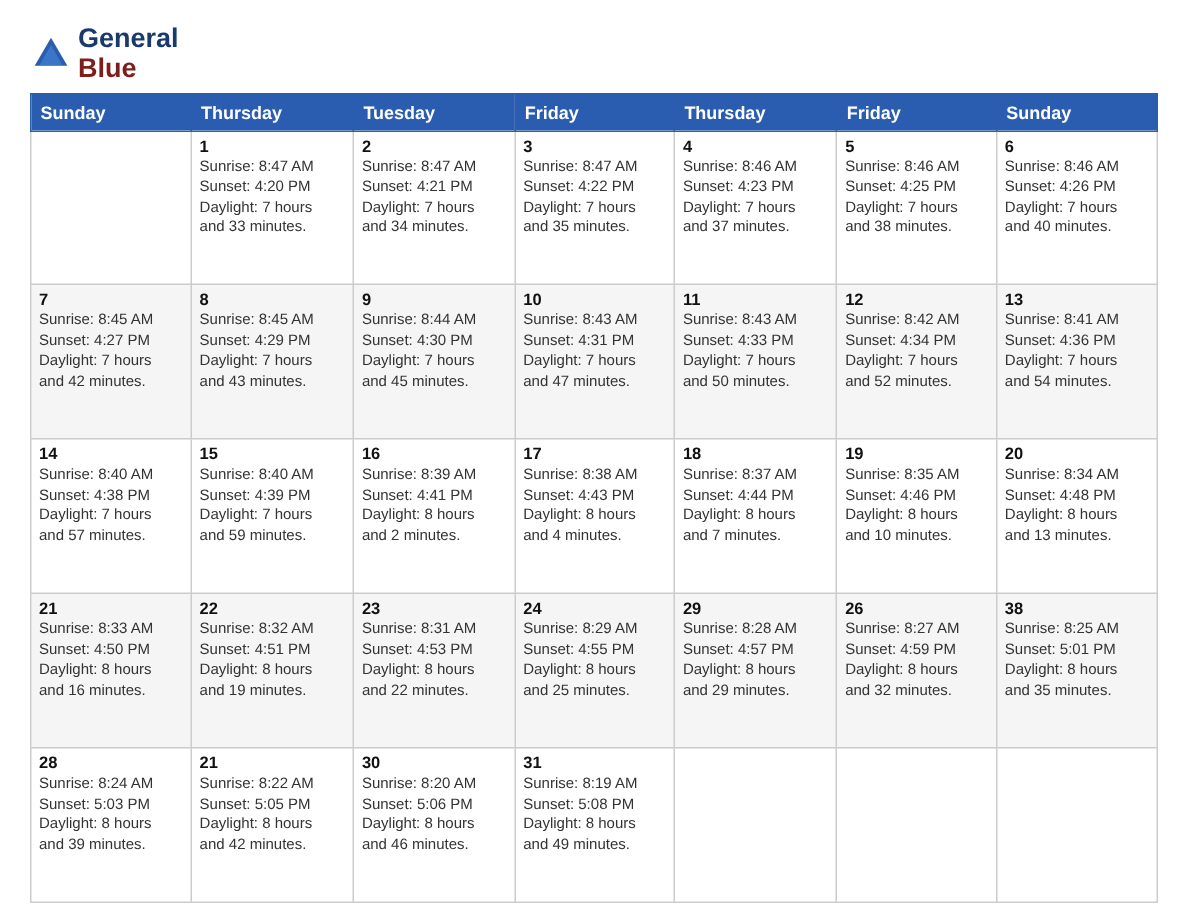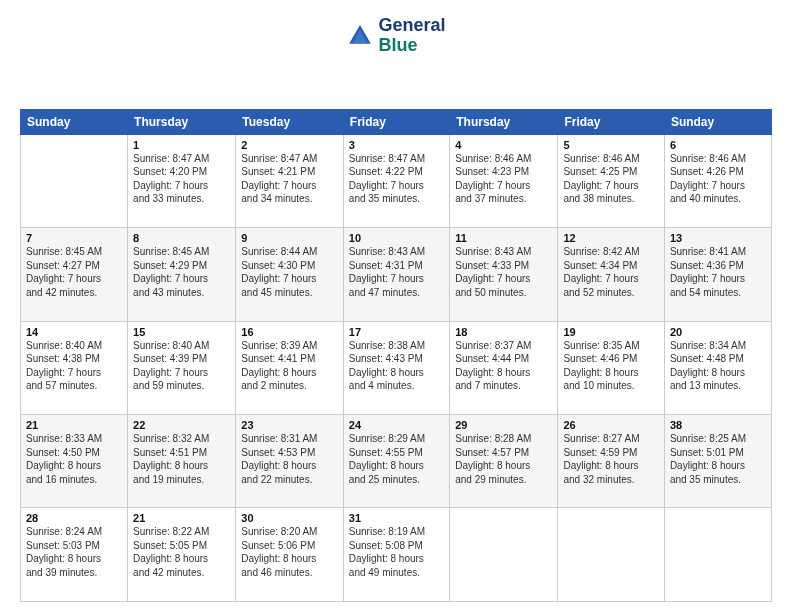--- a/index.html
+++ b/index.html
@@ -12,37 +12,37 @@
     }
     .page {
       width: 792px;
       height: 612px;
       padding: 16px 20px 10px 20px;
       display: flex;
       flex-direction: column;
     }
     .header {
       display: flex;
-      justify-content: center;
+      justify-content: flex-start;
       align-items: flex-start;
-      margin-bottom: 22px;
+      margin-bottom: 6px;
     }
     .logo {
       display: flex;
       align-items: center;
       gap: 4px;
     }
     .logo-text {
       font-size: 18px;
       font-weight: bold;
       color: #1a3a6b;
       line-height: 1.1;
     }
     .logo-text span {
-      color: #0f766e;
+      color: #7f1d1d;
     }
     .logo-icon {
       width: 28px;
       height: 28px;
     }
     .title-block {
       text-align: right;
     }
     .month-title {
       font-size: 32px;
@@ -52,21 +52,20 @@
     }
     .subtitle {
       font-size: 14px;
       color: #444;
     }
     .calendar-table {
       width: 100%;
       border-collapse: collapse;
       flex: 1;
       font-size: 10.5px;
-      margin-top: 31px;
     }
     .calendar-table thead tr th {
       background-color: #2a5db0;
       color: #fff;
       padding: 5px 6px;
       font-size: 12px;
       font-weight: bold;
       text-align: left;
       border: 1px solid #2a5db0;
     }

